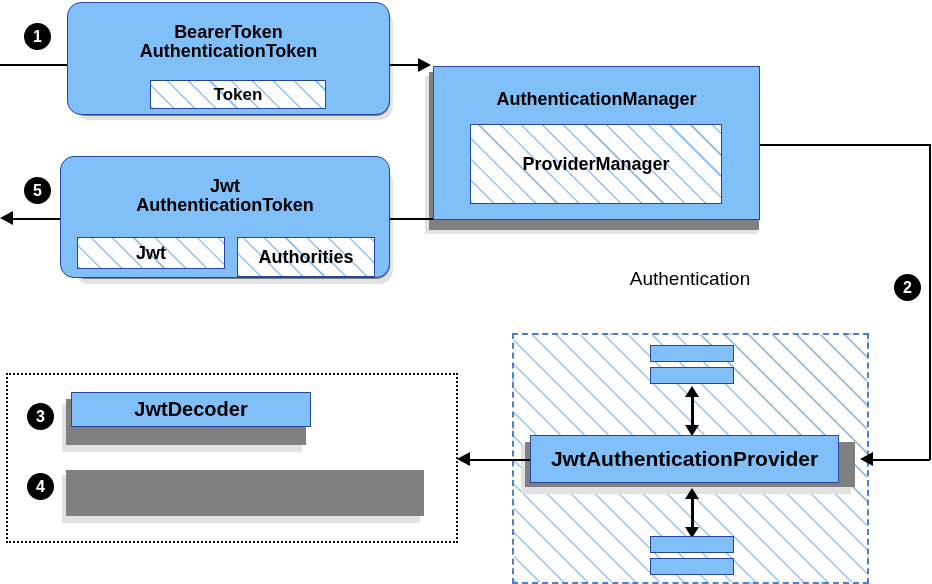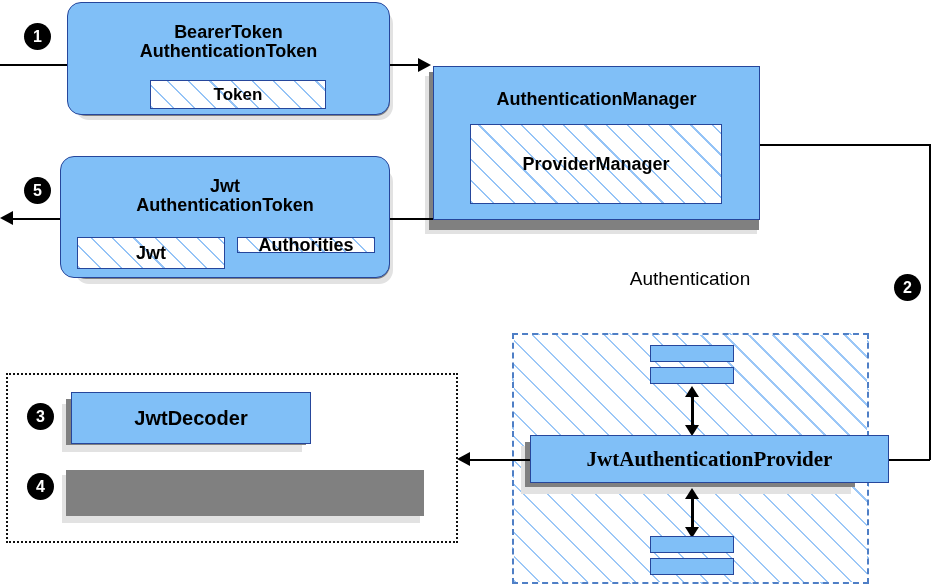--- a/index.html
+++ b/index.html
@@ -100,59 +100,59 @@
   <div class="shadow round" style="left:72px;top:165px;width:318px;height:114px;"></div>
   <div class="node round" style="left:60px;top:156px;width:330px;height:122px;font-size:18px;padding-bottom:42px;">
     <div>
       <div>Jwt</div>
       <div>AuthenticationToken</div>
     </div>
   </div>
   <div class="hatch" style="left:77px;top:237px;width:148px;height:32px;font-size:18px;">
     <span>Jwt</span>
     </div>
-  <div class="hatch" style="left:237px;top:237px;width:138px;height:16px;font-size:18px;">
+  <div class="hatch" style="left:237px;top:237px;width:138px;height:40px;font-size:18px;">
     <span>Authorities</span>
     </div>
 
   <div class="caption" style="left:560px;top:268px;width:260px;font-size:19px;">
     <div>Authentication</div>
   </div>
 
   <div class="frame-dashed" style="left:512px;top:333px;width:357px;height:251px;"></div>
 
   <div class="bar" style="left:650px;top:345px;width:84px;height:17px;"></div>
   <div class="bar" style="left:650px;top:367px;width:84px;height:17px;"></div>
 
   <div class="ln lnv" style="left:691px;top:390px;height:42px;width:2.5px;"></div>
   <div class="ah ah-u" style="left:685px;top:386px;"></div>
   <div class="ah ah-d" style="left:685px;top:425px;"></div>
 
   <div class="shadow light" style="left:521px;top:446px;width:330px;height:48px;"></div>
   <div class="shadow" style="left:525px;top:442px;width:330px;height:45px;"></div>
-  <div class="node" style="left:530px;top:435px;width:359px;height:48px;font-size:21px;font-family:Liberation Serif, serif;">
+  <div class="node" style="left:530px;top:435px;width:309px;height:48px;font-size:21px;">
     <span>JwtAuthenticationProvider</span>
   </div>
 
   <div class="ln lnv" style="left:691px;top:492px;height:42px;width:2.5px;"></div>
   <div class="ah ah-u" style="left:685px;top:488px;"></div>
   <div class="ah ah-d" style="left:685px;top:527px;"></div>
 
   <div class="bar" style="left:650px;top:536px;width:84px;height:17px;"></div>
   <div class="bar" style="left:650px;top:558px;width:84px;height:17px;"></div>
 
   <div class="ln lnh" style="left:470px;top:459px;width:60px;"></div>
   <div class="ah ah-l" style="left:457px;top:452px;"></div>
 
   <div class="frame-dotted" style="left:6px;top:373px;width:452px;height:170px;"></div>
 
   <div class="bullet" style="left:28px;top:404px;">3</div>
   <div class="shadow light" style="left:62px;top:404px;width:240px;height:48px;"></div>
   <div class="shadow" style="left:66px;top:399px;width:240px;height:46px;"></div>
-  <div class="node" style="left:71px;top:392px;width:240px;height:52px;font-size:20px;">
+  <div class="node" style="left:71px;top:392px;width:240px;height:35px;font-size:20px;">
     <span>JwtDecoder</span>
   </div>
 
   <div class="bullet" style="left:28px;top:474px;">4</div>
   <div class="shadow light" style="left:62px;top:475px;width:358px;height:48px;"></div>
   <div class="shadow" style="left:66px;top:470px;width:358px;height:46px;"></div>
 
 </div>
 
 </body></html>

